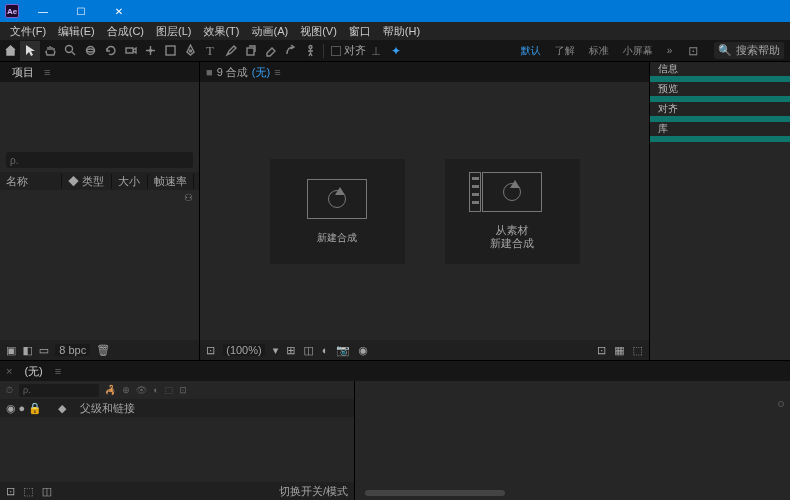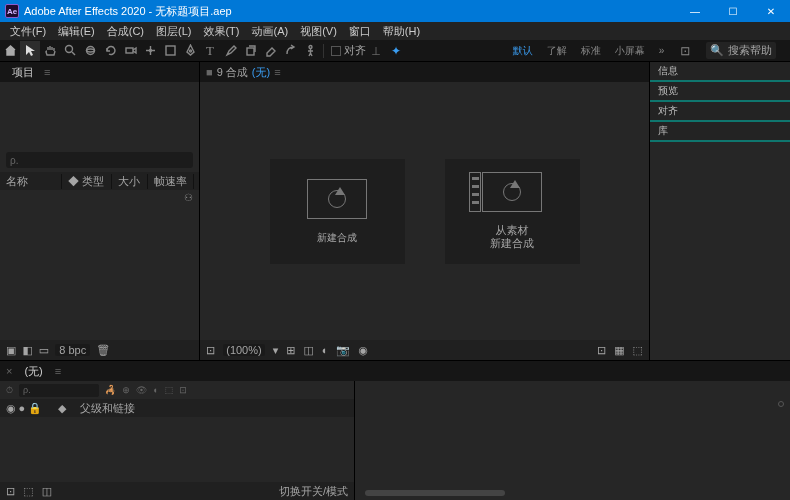--- a/index.html
+++ b/index.html
@@ -15,21 +15,21 @@
 .menubar { height:18px;background:#232323;display:flex;align-items:center;padding-left:4px;gap:0; }
 .menubar span { padding:2px 6px;color:#ccc;font-size:11px;cursor:default; }
 
 
 .toolbar { height:22px;background:#161616;display:flex;align-items:center;border-bottom:1px solid #000;position:relative; }
 .tool-btn { width:20px;height:20px;display:flex;align-items:center;justify-content:center;color:#888;font-size:12px; }
 .tool-btn.active { background:#2d2d2d;color:#ddd; }
 .tool-sep { width:1px;height:14px;background:#333;margin:0 3px; }
 .tool-chk { display:flex;align-items:center;gap:3px;color:#888;font-size:10px;margin-left:4px; }
 .tool-chk .box { width:10px;height:10px;border:1px solid #555; }
-.tool-right { margin-left:auto;display:flex;align-items:center;gap:14px;padding-right:14px; }
+.tool-right { margin-left:auto;display:flex;align-items:center;gap:14px;padding-right:6px; }
 .ws-lbl { color:#888;font-size:10px;cursor:pointer; }
 .ws-lbl.active { color:#3a9cf0; }
 .search-box { background:#232323;border-radius:2px;padding:1px 4px;display:flex;align-items:center;gap:4px;color:#666;font-size:10px; }
 .p-icon { color:#888;font-size:12px;padding:0 2px; }
 
 
 .content { display:flex;height:298px; }
 .panel-col { background:#a3a3a3;display:flex;flex-direction:column; }
 .left-col { width:200px;border-right:1px solid #000; }
 .center-col { flex:1;border-right:1px solid #000; }
@@ -58,21 +58,21 @@
 .comp-card .iconbox .shape::before { content:"";position:absolute;top:-4px;left:6px;width:0;height:0;border-left:5px solid transparent;border-right:5px solid transparent;border-bottom:8px solid #777; }
 .comp-card .two .strip { position:absolute;left:-14px;top:-1px;width:12px;height:40px;border:1px solid #777; }
 .comp-card .two .strip::before,.comp-card .two .strip::after { content:"";position:absolute;left:2px;width:7px;height:3px;background:#777; }
 .comp-card .two .strip::before{top:4px;} .comp-card .two .strip::after{top:12px;box-shadow:0 8px 0 #777,0 16px 0 #777; }
 .comp-card .lbl { color:#aaa;font-size:10px;text-align:center;line-height:13px; }
 .comp-footer { height:20px;background:#202020;display:flex;align-items:center;gap:8px;padding:0 6px;color:#666;font-size:10px; }
 .comp-footer .pct { background:#1a1a1a;padding:0 3px;border-radius:2px; }
 .comp-footer .spacer{flex:1;}
 
 
-.r-item { height:20px;background:#232323;border-bottom:2px solid #0f766e;display:flex;align-items:center;padding:0 8px;color:#bbb;font-size:10px; }
+.r-item { height:20px;background:#232323;border-bottom:6px solid #0f766e;display:flex;align-items:center;padding:0 8px;color:#bbb;font-size:10px; }
 
 
 .tl-area { height:140px;background:#232323;display:flex;flex-direction:column;border-top:1px solid #000; }
 .tl-tabs { height:20px;background:#161616;display:flex;align-items:center;padding-left:6px;gap:4px;font-size:10px; }
 .tl-tabs .tab { padding:2px 8px;color:#ccc; }
 .tl-body { flex:1;display:flex; }
 .tl-left { width:355px;border-right:1px solid #000;display:flex;flex-direction:column; }
 .tl-search-row { height:18px;display:flex;align-items:center;gap:6px;padding:0 6px;background:#262626; }
 .tl-search-row .s-icn { color:#666;font-size:9px; }
 .tl-search-row .inp { flex:0 0 80px;height:13px;background:#1b1b1b;border-radius:2px;padding:0 4px;color:#666;font-size:9px;display:flex;align-items:center; }
@@ -89,21 +89,20 @@
 .tl-canvas .dot { position:absolute;top:2px;right:6px;width:6px;height:6px;border:1px solid #555;border-radius:50%; }
 
 svg{display:block;}
 .icn-svg { stroke:#888;stroke-width:1.4;fill:none; }
 </style>
 </head>
 <body>
 
 <div class="titlebar">
   <div class="ae-logo">Ae</div>
-  <div class="title">Adobe After Effects 2020 - 无标题项目.aep</div>
   <div class="winbtn">―</div>
   <div class="winbtn">☐</div>
   <div class="winbtn close">✕</div>
 </div>
 
 <div class="menubar">
   <span>文件(F)</span>
   <span>编辑(E)</span>
   <span>合成(C)</span>
   <span>图层(L)</span>

